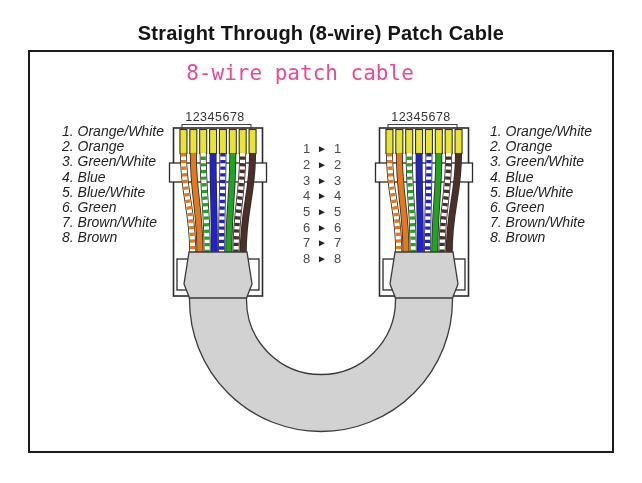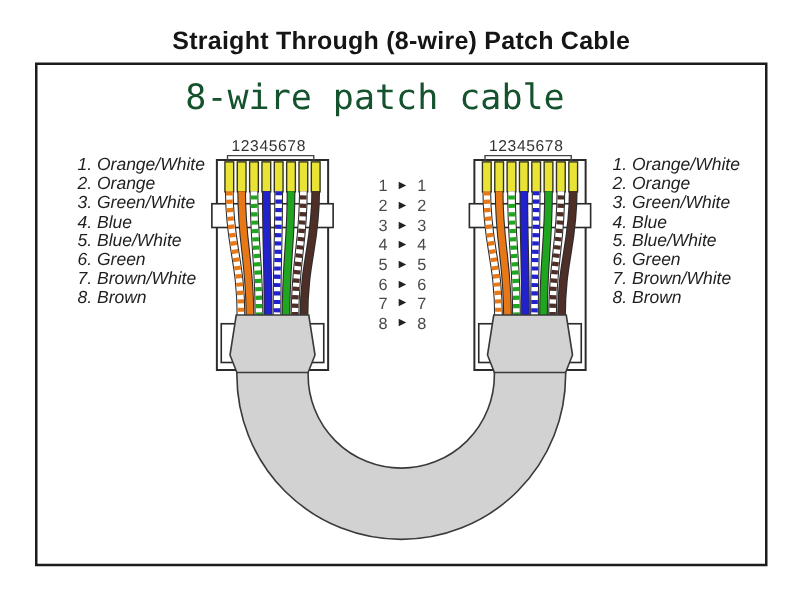--- a/index.html
+++ b/index.html
@@ -23,21 +23,21 @@
     background:transparent;
   }
   #diagram-svg{
     position:absolute;left:0;top:0;width:642px;height:483px;
     z-index:1;
   }
   .subtitle{
     position:absolute;left:0;top:61px;width:600px;
     text-align:center;
     font-family:"DejaVu Sans Mono",monospace;
-    font-size:28px;color:#14532d;
+    font-size:21px;color:#ec4899;
     z-index:2;
   }
   .legend{
     position:absolute;top:124px;
     font-size:14px;color:#1f1f1f;
     line-height:15.2px;
     z-index:2;white-space:nowrap;font-style:italic;
   }
   .legend-left{left:62px;}
   .legend-right{left:490px;}

